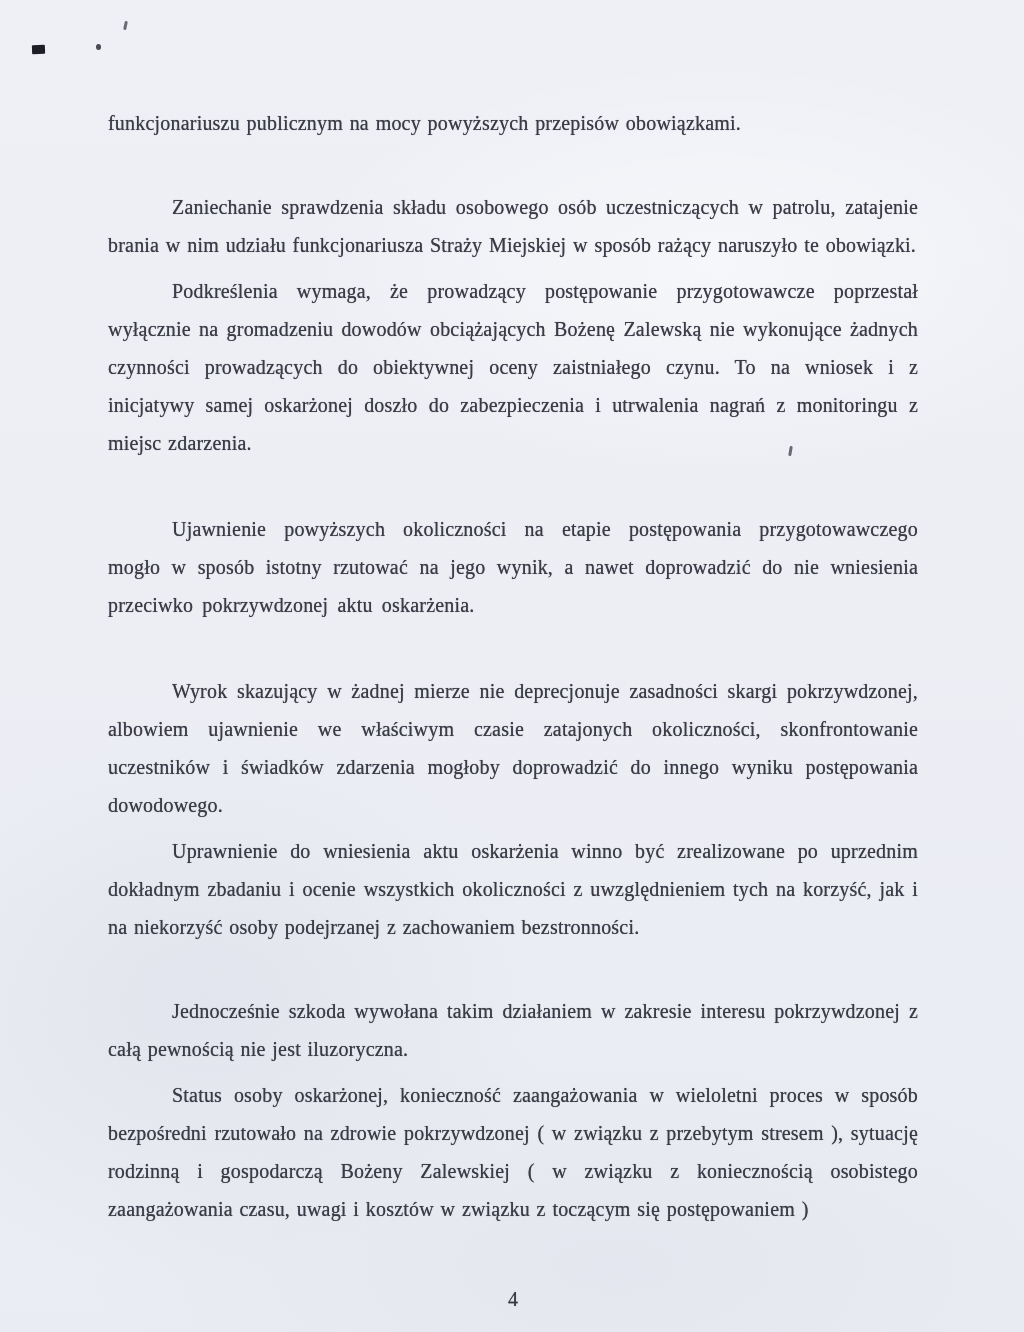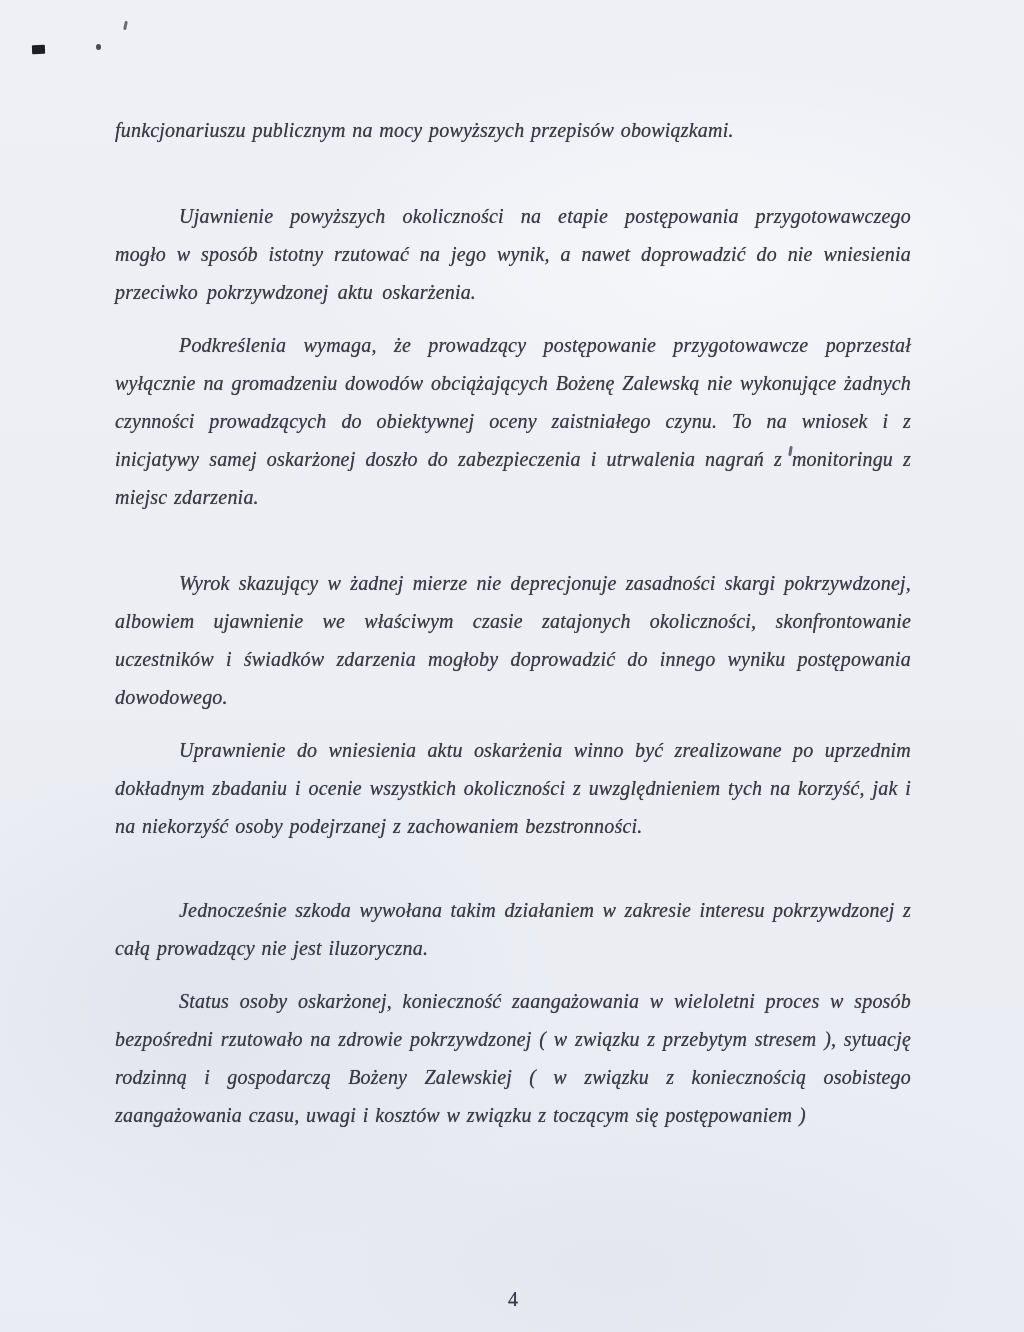--- a/index.html
+++ b/index.html
@@ -34,22 +34,21 @@
     color: #3a3b46;
     font-size: 20px;
     line-height: 38px;
     text-align: justify;
     letter-spacing: 0.2px;
     word-spacing: 1.5px;
     text-shadow: 0 0 0.7px rgba(45,46,60,0.75);
   }
 
   .doc-body p {
-    margin: 15px;
-    font-style: italic;
+    margin: 8px;
   }
 
   p.indent { text-indent: 64px; }
 
   p.gap-sm { margin-top: 46px; }
   p.gap-md { margin-top: 48px; }
 
   p.wide-just { word-spacing: 4px; }
 
   .page-number {
@@ -102,29 +101,30 @@
 <div class="scan-page">
 
   <span class="artifact artifact-square"></span>
   <span class="artifact artifact-dot"></span>
   <span class="artifact artifact-tick-top"></span>
   <span class="artifact artifact-tick-mid"></span>
 
   <div class="doc-body">
     <p>funkcjonariuszu publicznym na mocy powyższych przepisów obowiązkami.</p>
 
+    <p class="indent gap-sm">Zaniechanie sprawdzenia składu osobowego osób uczestniczących w patrolu, zatajenie brania w nim udziału funkcjonariusza Straży Miejskiej w sposób rażący naruszyło te obowiązki.</p>
+
+    <p class="indent">Podkreślenia wymaga, że prowadzący postępowanie przygotowawcze poprzestał wyłącznie na gromadzeniu dowodów obciążających Bożenę Zalewską nie wykonujące żadnych czynności prowadzących do obiektywnej oceny zaistniałego czynu. To na wniosek i z inicjatywy samej oskarżonej doszło do zabezpieczenia i utrwalenia nagrań z monitoringu z miejsc zdarzenia.</p>
 
     <p class="indent gap-md wide-just">Ujawnienie powyższych okoliczności na etapie postępowania przygotowawczego mogło w sposób istotny rzutować na jego wynik, a nawet doprowadzić do nie wniesienia przeciwko pokrzywdzonej aktu oskarżenia.</p>
-
-    <p class="indent">Podkreślenia wymaga, że prowadzący postępowanie przygotowawcze poprzestał wyłącznie na gromadzeniu dowodów obciążających Bożenę Zalewską nie wykonujące żadnych czynności prowadzących do obiektywnej oceny zaistniałego czynu. To na wniosek i z inicjatywy samej oskarżonej doszło do zabezpieczenia i utrwalenia nagrań z monitoringu z miejsc zdarzenia.</p>
 
     <p class="indent gap-md">Wyrok skazujący w żadnej mierze nie deprecjonuje zasadności skargi pokrzywdzonej, albowiem ujawnienie we właściwym czasie zatajonych okoliczności, skonfrontowanie uczestników i świadków zdarzenia mogłoby doprowadzić do innego wyniku postępowania dowodowego.</p>
 
     <p class="indent">Uprawnienie do wniesienia aktu oskarżenia winno być zrealizowane po uprzednim dokładnym zbadaniu i ocenie wszystkich okoliczności z uwzględnieniem tych na korzyść, jak i na niekorzyść osoby podejrzanej z zachowaniem bezstronności.</p>
 
-    <p class="indent gap-sm">Jednocześnie szkoda wywołana takim działaniem w zakresie interesu pokrzywdzonej z całą prowadzący nie jest iluzoryczna.</p>
+    <p class="indent gap-sm">Jednocześnie szkoda wywołana takim działaniem w zakresie interesu pokrzywdzonej z całą pewnością nie jest iluzoryczna.</p>
 
     <p class="indent">Status osoby oskarżonej, konieczność zaangażowania w wieloletni proces w sposób bezpośredni rzutowało na zdrowie pokrzywdzonej ( w związku z przebytym stresem ), sytuację rodzinną i gospodarczą Bożeny Zalewskiej ( w związku z koniecznością osobistego zaangażowania czasu, uwagi i kosztów w związku z toczącym się postępowaniem )</p>
   </div>
 
   <div class="page-number">4</div>
 
 </div>
 
 </body></html>

